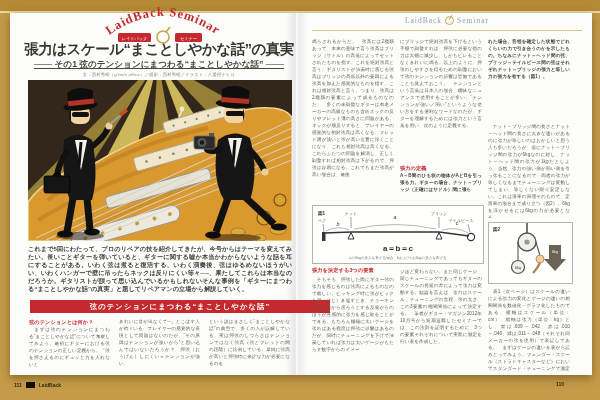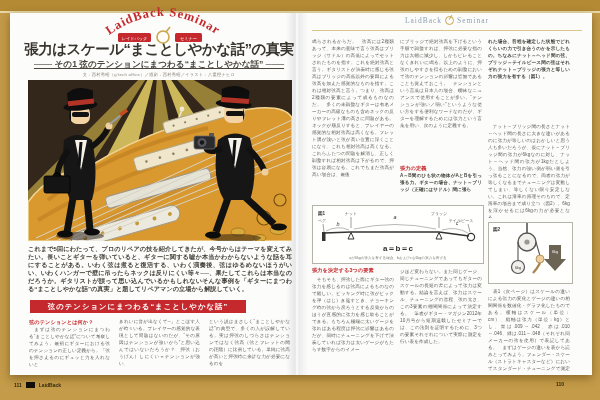--- a/index.html
+++ b/index.html
@@ -16,21 +16,21 @@
   #arc-wrap{left:88px;top:2px;width:150px;height:46px;}
   #title{left:16px;top:40px;width:286px;text-align:center;font-size:14.5px;font-weight:bold;
          color:#38352f;letter-spacing:-0.5px;white-space:nowrap;}
   #subtitle{left:16px;top:59px;width:286px;text-align:center;font-size:8.6px;font-weight:bold;color:#4a463e;white-space:nowrap;text-decoration:underline;}
   #credits{left:16px;top:72px;width:286px;text-align:center;font-size:4.2px;color:#8a8378;letter-spacing:.3px;}
   
   #illo{left:28px;top:80px;width:264px;height:161px;}
   
   #lead{left:28px;top:245px;width:264px;height:51px;font-size:6.2px;line-height:8.1px;
         font-weight:bold;color:#45423a;text-align:justify;overflow:hidden;}
-  #banner{left:30px;top:300px;width:216px;height:13px;background:#c5292e;color:#fff;
+  #banner{left:30px;top:300px;width:300px;height:13px;background:#c5292e;color:#fff;
           font-size:7.4px;font-weight:bold;text-align:center;line-height:13.5px;letter-spacing:1px;}
   .col{font-size:4.6px;line-height:7px;color:#5a5a54;text-align:justify;overflow:hidden;letter-spacing:.1px;}
   .subhead{color:#c5292e;font-weight:bold;font-size:5.2px;line-height:8px;}
   .boldtxt{font-weight:bold;color:#45443e;}
   #l-col1{left:29px;top:318px;width:81px;height:55px;}
   #l-col2{left:119px;top:318px;width:81px;height:55px;}
   #l-col3{left:209px;top:318px;width:81px;height:55px;}
   
   #r-header{left:312px;top:14px;width:270px;height:12px;display:flex;justify-content:center;align-items:center;
             gap:3px;color:#8da0b4;font-family:"Liberation Serif",serif;font-size:7.5px;letter-spacing:1px;}

